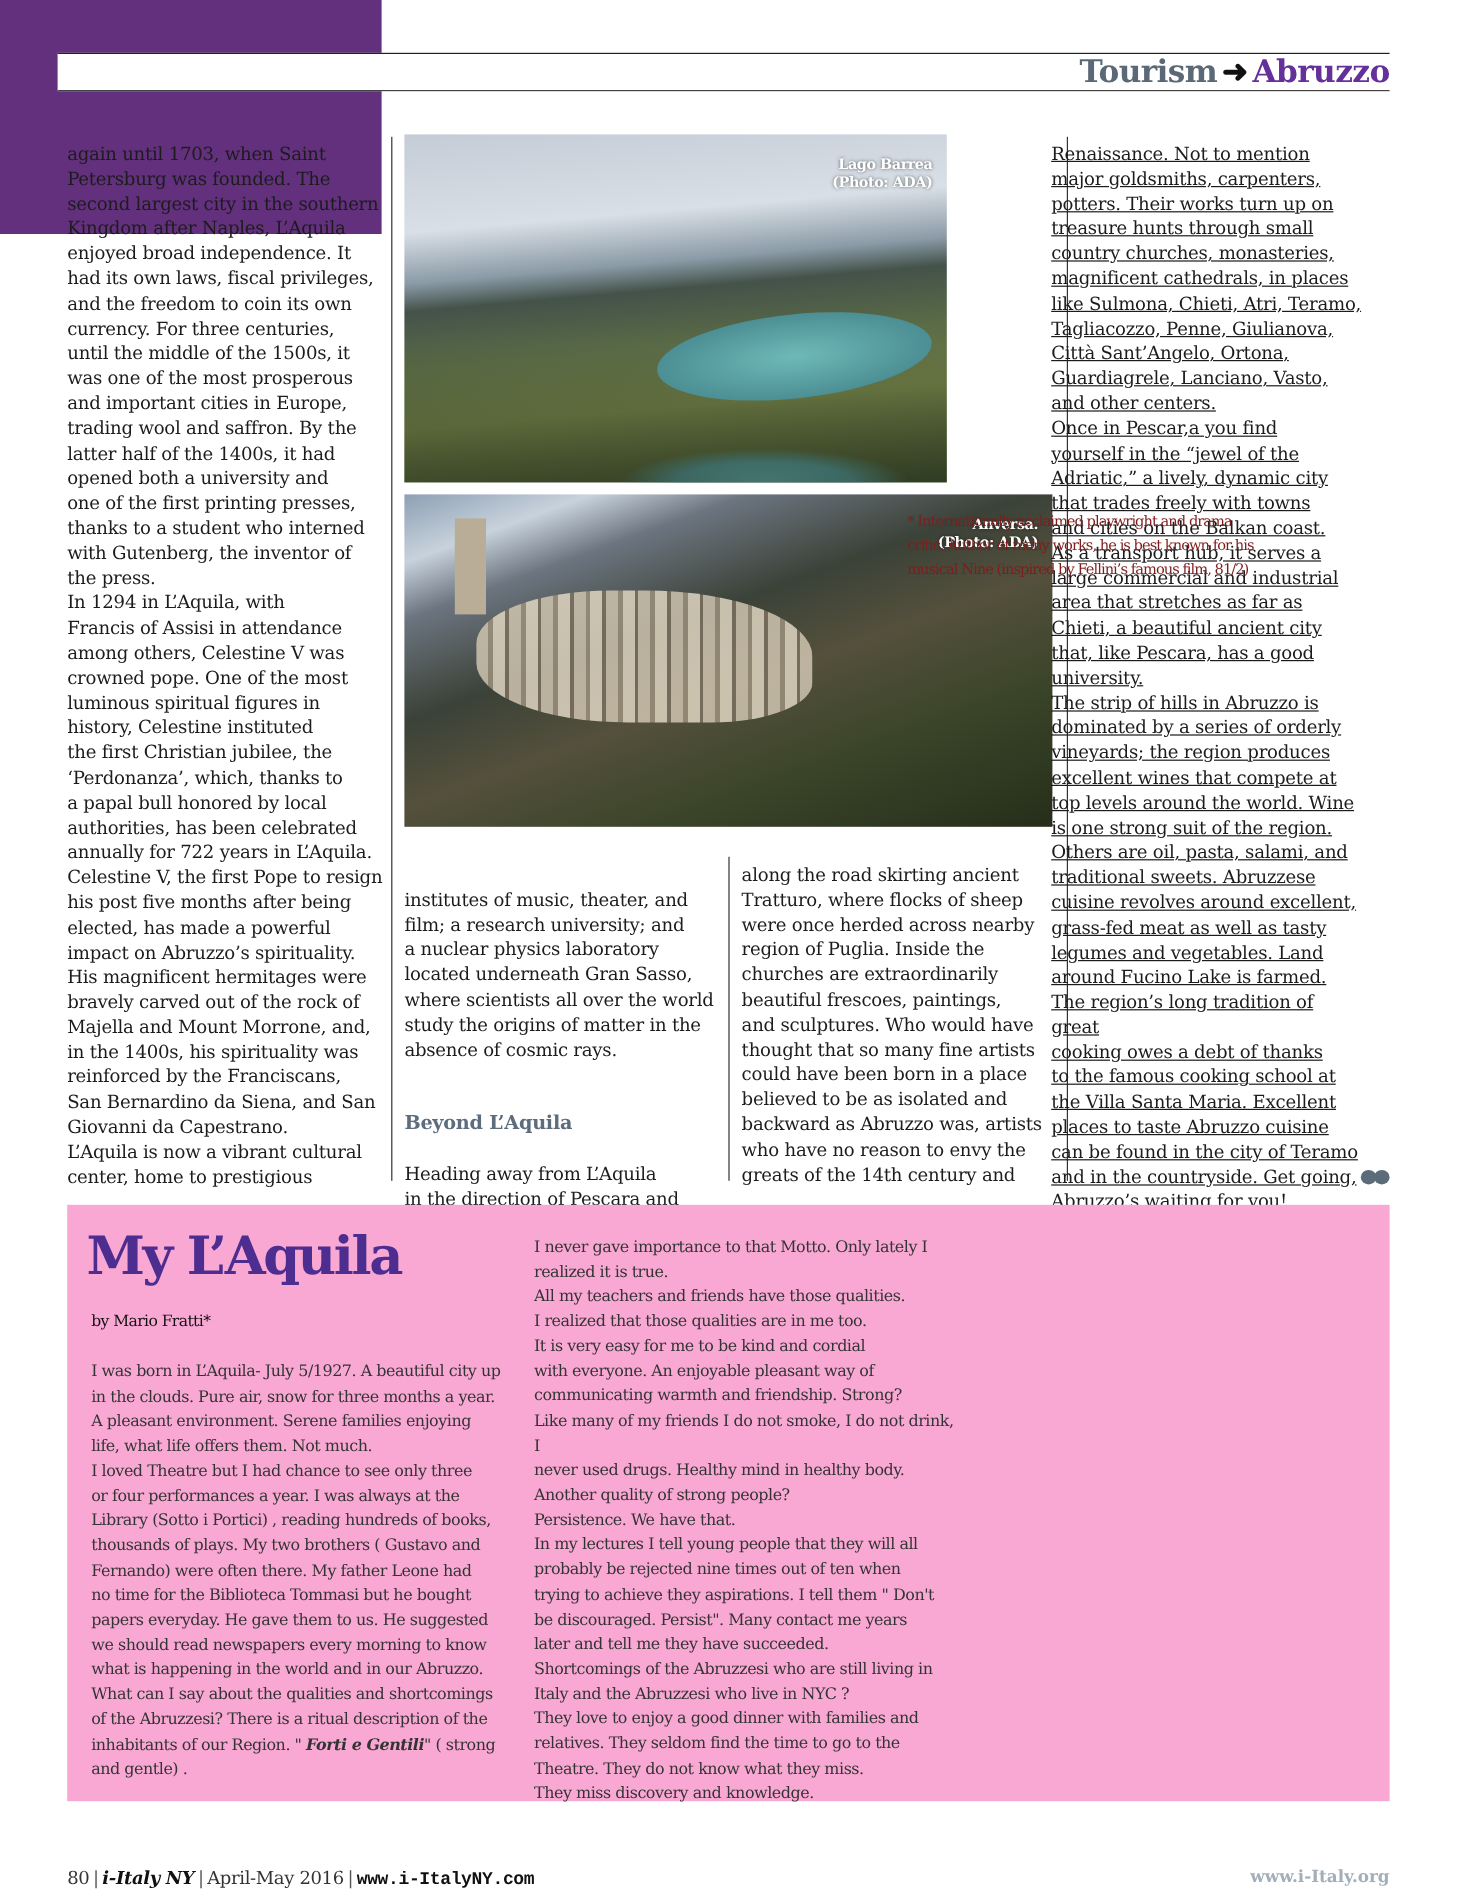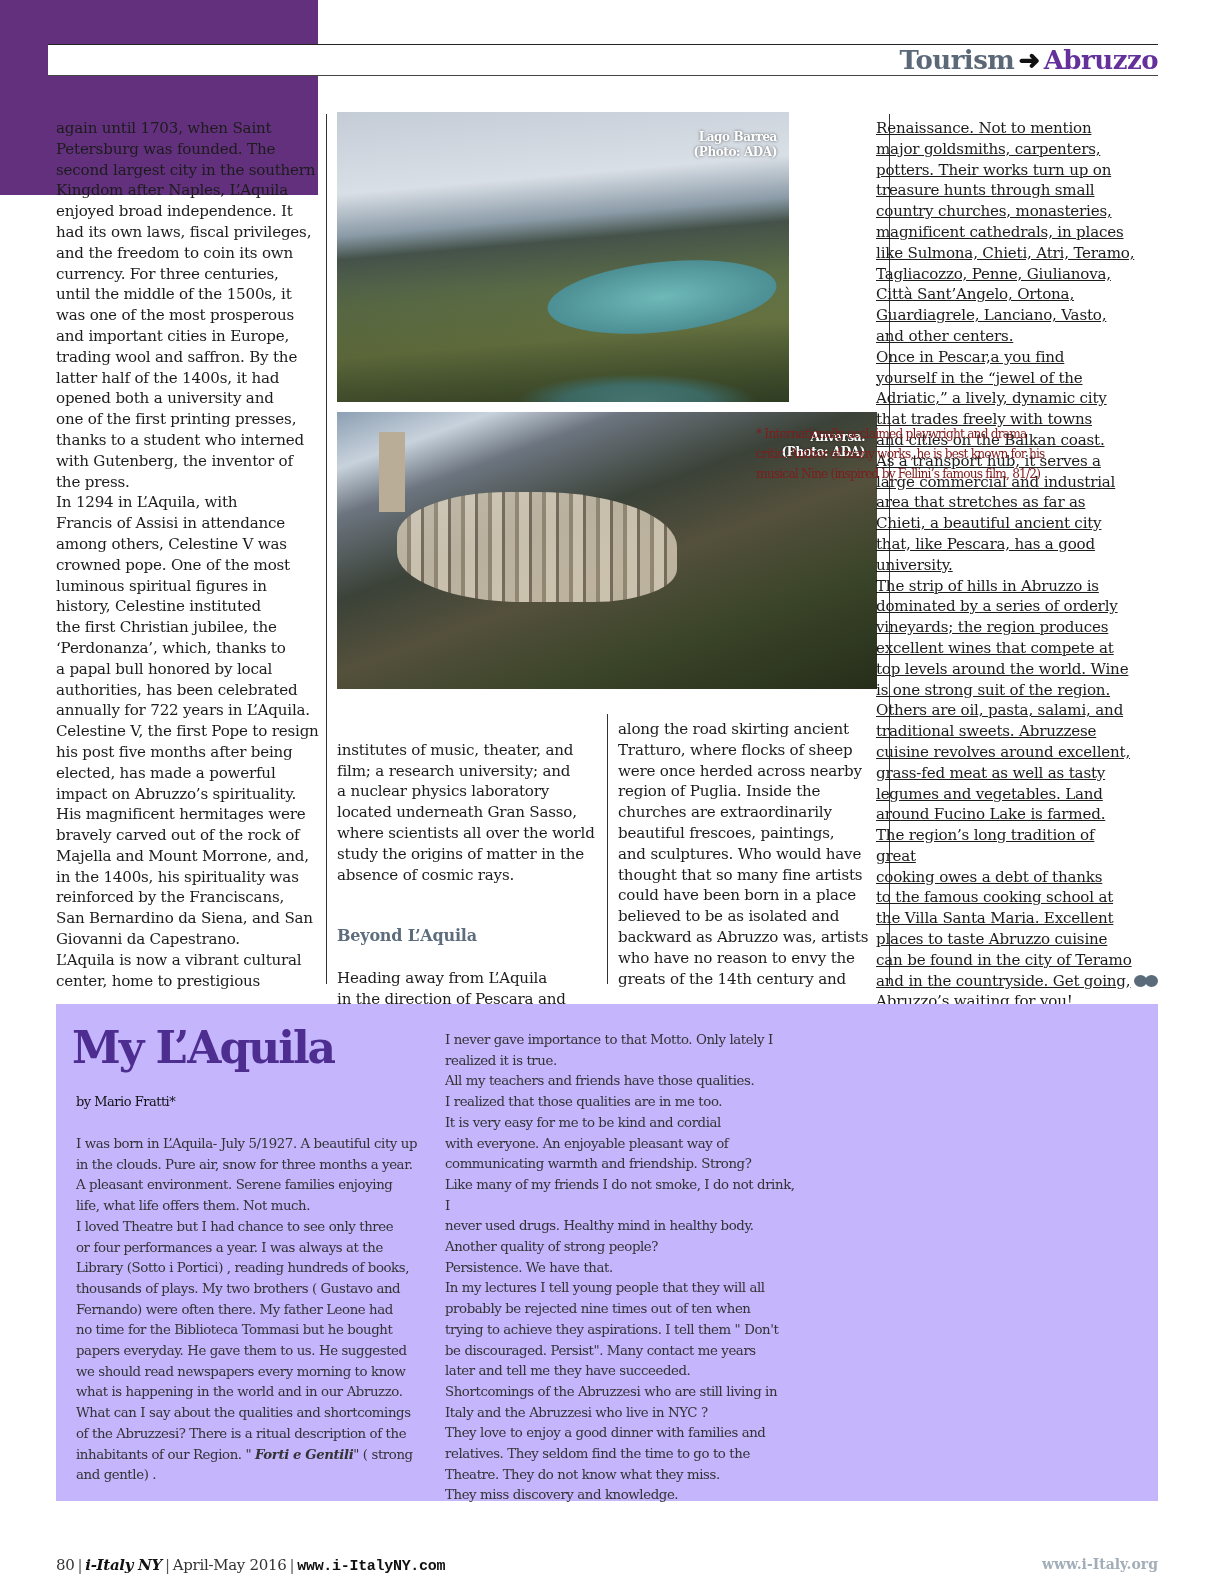--- a/index.html
+++ b/index.html
@@ -37,21 +37,21 @@
     background:
       linear-gradient(160deg, #8da0b4 0%, #c8d2dc 12%, #6c7580 22%, #3b4238 40%, #54503c 55%, #3a4428 75%, #262e1a 100%); }
   #photo2 .town { position: absolute; left: 60px; top: 80px; width: 280px; height: 110px;
                   background: repeating-linear-gradient(90deg, #cfc4b0 0 10px, #9d907c 10px 14px, #e0d6c2 14px 24px, #7d7060 24px 27px);
                   opacity: 0.85; border-radius: 40% 50% 30% 45%; }
   #photo2 .tower { position: absolute; left: 42px; top: 20px; width: 26px; height: 80px; background: #b9ad98; }
   .photo-caption { position: absolute; right: 12px; top: 18px; text-align: right; color: #fff;
                    font-weight: bold; font-size: 12px; line-height: 15px; letter-spacing: -0.4px;
                    text-shadow: 0 0 3px rgba(0,0,0,0.6); white-space: pre-line; }
 
-  .sidebar-box { position: absolute; left: 56px; top: 1004px; width: 1102px; height: 497px; background: #c4b5fd; }
+  .sidebar-box { position: absolute; left: 56px; top: 1004px; width: 1102px; height: 497px; background: #f9a8d4; }
   .sidebar-title { position: absolute; left: 16px; top: 18px; font-family: "DejaVu Serif", serif; font-weight: bold;
                    font-size: 44px; color: #4d2d8f; letter-spacing: -2px; }
   .sidebar-byline { position: absolute; left: 20px; top: 90px; font-weight: normal; font-size: 13px; color: #111; letter-spacing: -0.5px; }
   .sb-col { position: absolute; font-size: 13.3px; line-height: 20.7px; color: #333; white-space: pre-line; letter-spacing: -0.4px; }
   #sb-col1 { left: 20px; top: 130px; width: 355px; }
   #sb-col2 { left: 389px; top: 26px; width: 355px; }
   #photo3 { left: 748px; top: 20px; width: 343px; height: 392px;
     background:
       radial-gradient(ellipse 70px 90px at 170px 210px, #e8e6e2 0%, #c9c4bc 60%, transparent 100%),
       repeating-linear-gradient(35deg, #a48670 0 9px, #c7b5a0 9px 14px, #8b7260 14px 20px, #d2c6b6 20px 24px),

